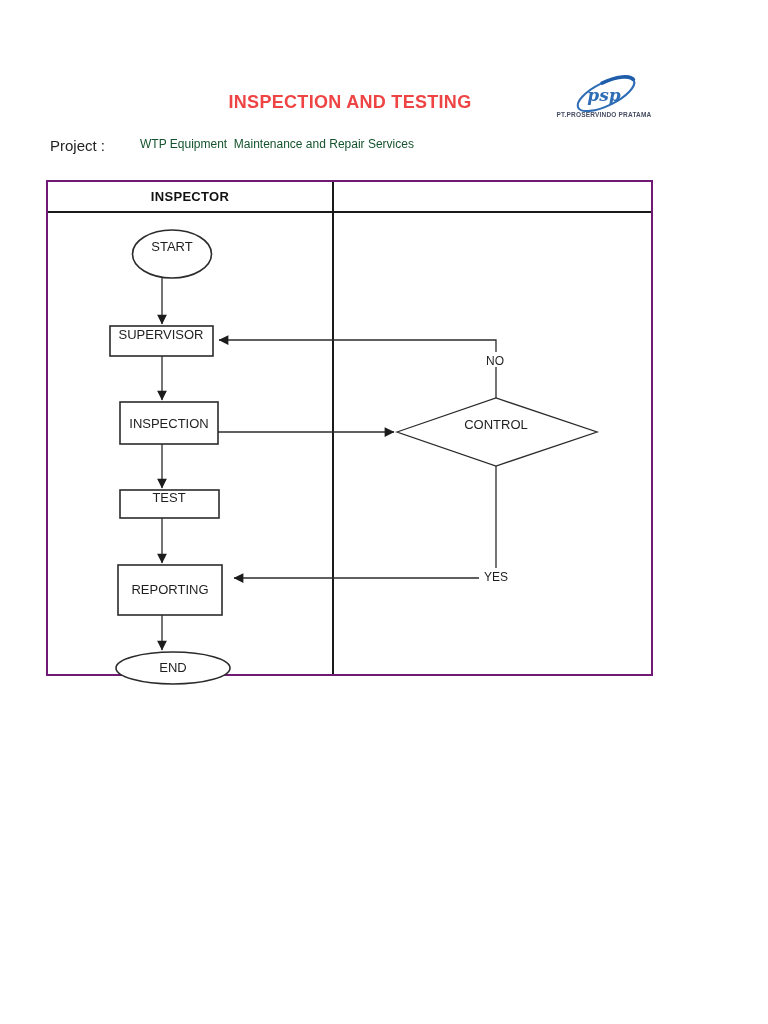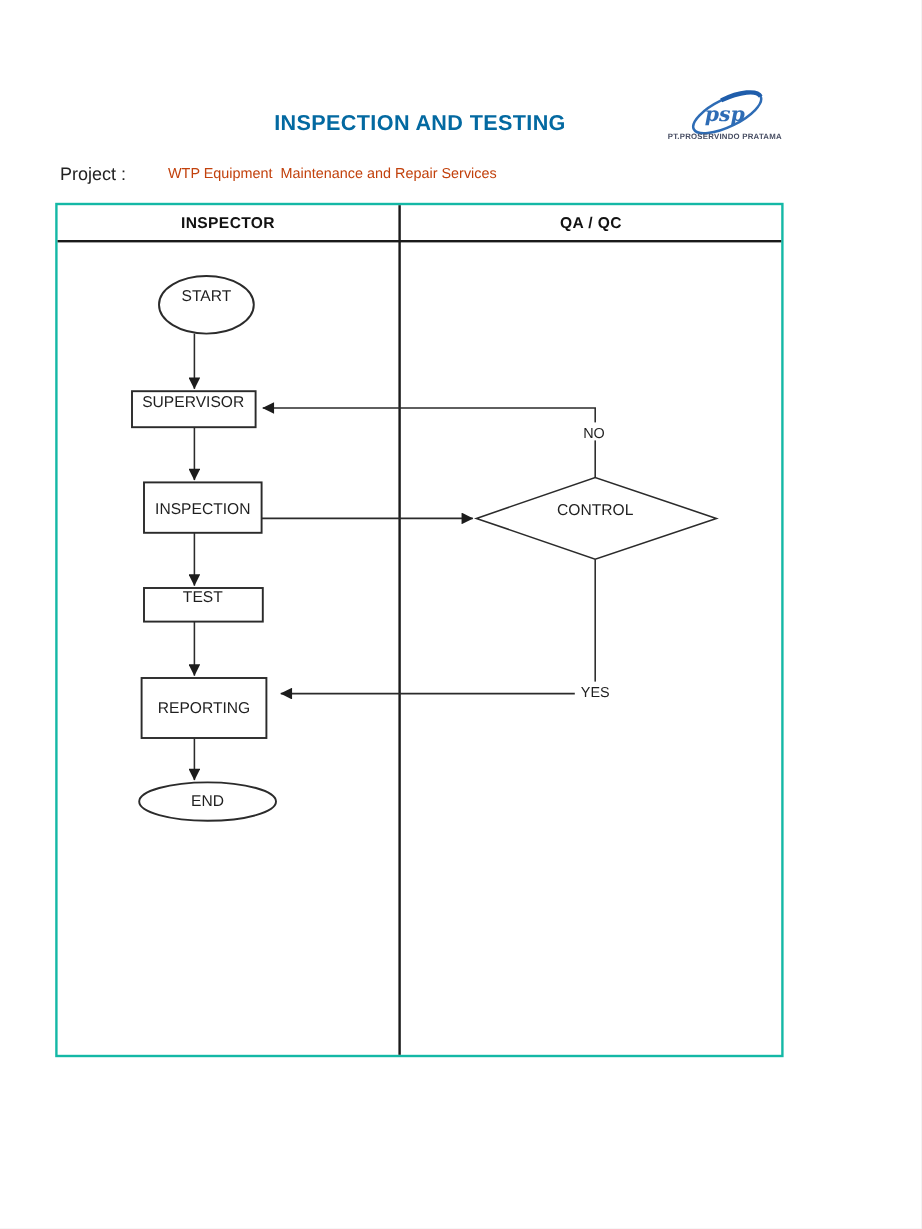--- a/index.html
+++ b/index.html
@@ -10,28 +10,28 @@
     font-family:"Liberation Sans", sans-serif;
     color:#1f1f1f;
     overflow:hidden;
     margin:0 auto;
   }
   .abs{position:absolute;}
   #doc-title{
     left:46px;top:92px;width:608px;
     text-align:center;
     font-size:18px;font-weight:bold;
-    letter-spacing:0.3px;color:#0369a1;
+    letter-spacing:0.3px;color:#ef4444;
   }
   #project-label{left:50px;top:137px;font-size:15px;color:#222;}
-  #project-value{left:140px;top:137px;font-size:12px;color:#c2410c;white-space:pre;}
+  #project-value{left:140px;top:137px;font-size:12px;color:#14532d;white-space:pre;}
   
   #lane-table{
-    left:46px;top:169px;width:607px;height:712px;
-    border:2px solid #14b8a6;box-sizing:border-box;
+    left:46px;top:180px;width:607px;height:496px;
+    border:2px solid #701a75;box-sizing:border-box;
   }
   #lane-divider{
     position:absolute;left:284px;top:0;bottom:0;width:0;
     border-left:2px solid #1a1a1a;
   }
   #header-underline{
     position:absolute;left:0;right:0;top:29px;height:0;
     border-top:2px solid #1a1a1a;
   }
   .lane-header{
@@ -75,21 +75,20 @@
   </svg>
   <div id="logo-caption" class="abs">PT.PROSERVINDO PRATAMA</div>
 
   <div id="project-label" class="abs">Project :</div>
   <div id="project-value" class="abs">WTP Equipment  Maintenance and Repair Services</div>
 
   <div id="lane-table" class="abs">
     <div id="lane-divider"></div>
     <div id="header-underline"></div>
     <div id="lane-header-inspector" class="lane-header">INSPECTOR</div>
-    <div id="lane-header-qaqc" class="lane-header">QA / QC</div>
   </div>
 
   <svg id="flow-svg" class="abs" width="768" height="1024" viewBox="0 0 768 1024">
     <defs>
       <marker id="arrow" viewBox="0 0 10 10" refX="9.6" refY="5" markerWidth="9.5" markerHeight="7.5" orient="auto">
         <path d="M0,0 L10,5 L0,10 Z" fill="#1c1c1c"></path>
       </marker>
     </defs>
 
     <g fill="none" stroke="#2b2b2b" stroke-width="1.3">

